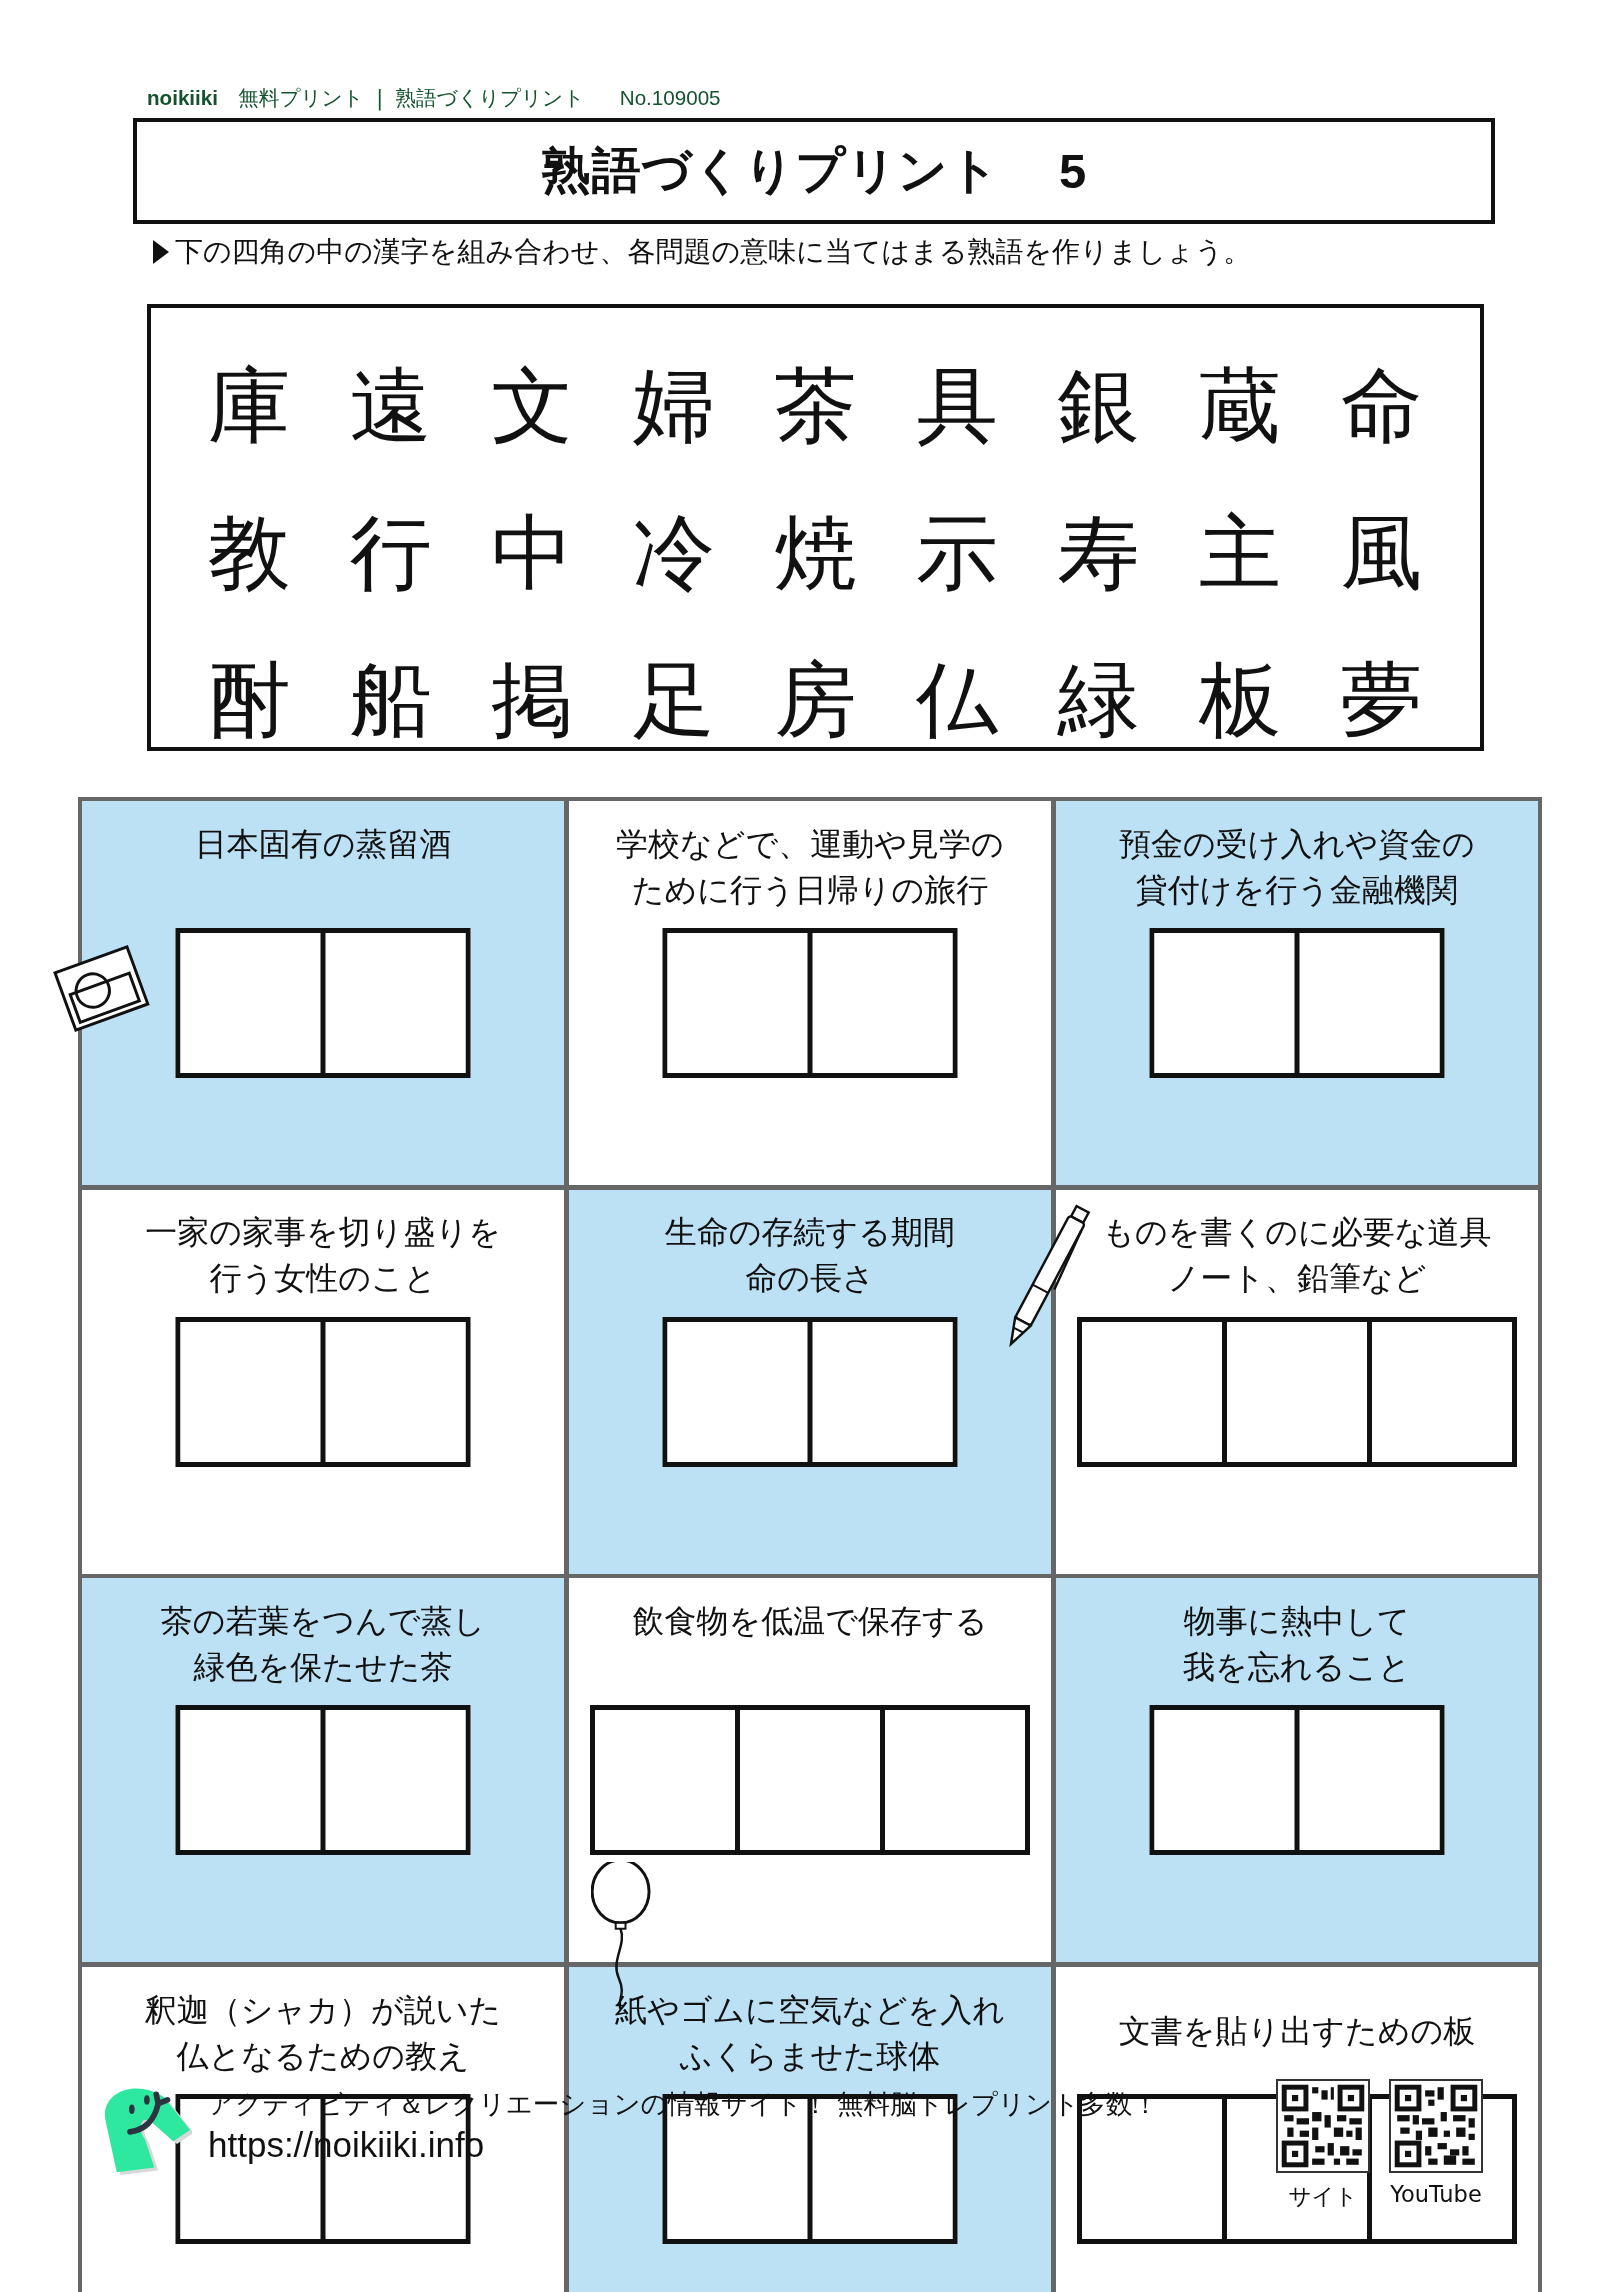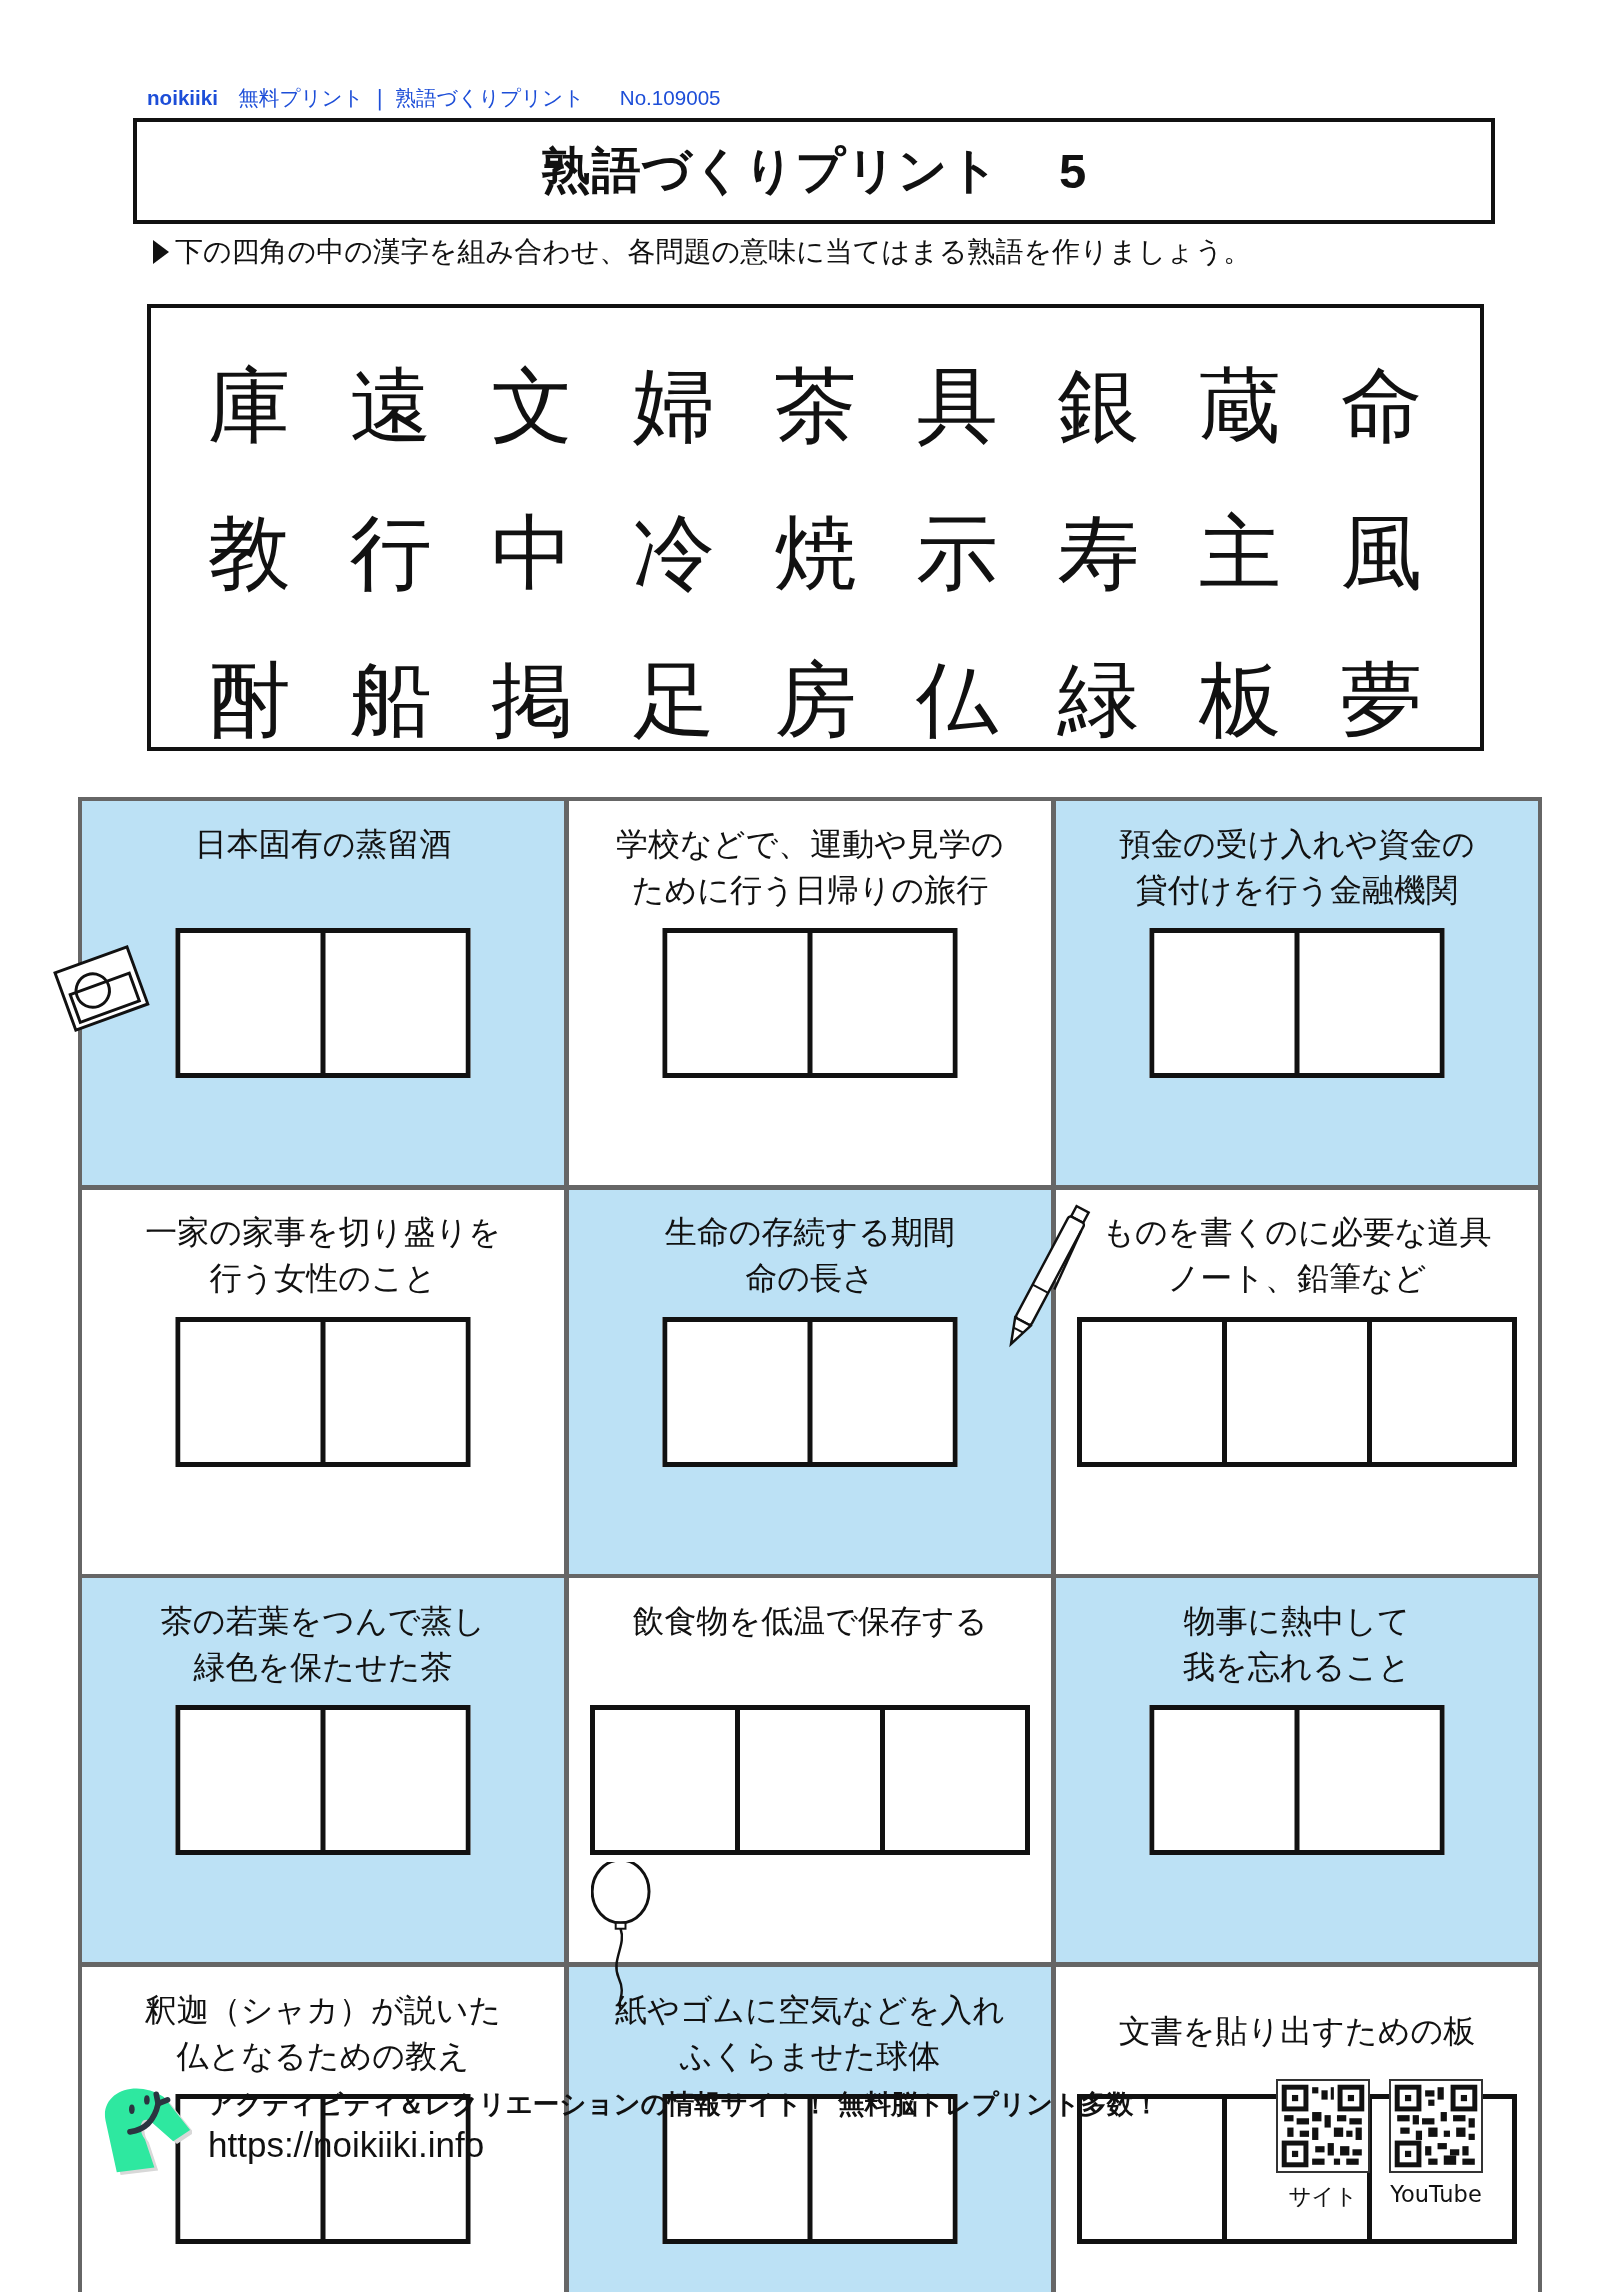--- a/index.html
+++ b/index.html
@@ -1,19 +1,19 @@
 <!DOCTYPE html>
 <html><head>
 <meta charset="utf-8">
 <style>
   html, body { margin:0; padding:0; background:#ffffff; }
   body { width:1621px; height:2293px; position:relative; overflow:hidden;
          font-family:"DejaVu Sans", "Liberation Sans", sans-serif; color:#111; }
 
-  .top-meta { position:absolute; left:147px; top:84px; font-size:20.6px; color:#1d4ed8; white-space:nowrap; }
+  .top-meta { position:absolute; left:147px; top:84px; font-size:20.6px; color:#14532d; white-space:nowrap; }
   .top-meta .brand { font-weight:bold; margin-right:13.7px; font-family:"Liberation Sans", sans-serif; }
   .top-meta .sep { margin:0 5.9px; }
   .top-meta .num { margin-left:29px; font-family:"Liberation Sans", sans-serif; }
 
   .title-box { position:absolute; left:133px; top:118px; width:1362px; height:106px;
                border:4.9px solid #111; box-sizing:border-box; display:flex;
                align-items:center; justify-content:center; }
   .title-box .title { font-size:49px; font-weight:bold; letter-spacing:1px; }
   .title-box .title-num { font-size:49px; font-weight:bold; margin-left:59px; font-family:"Liberation Sans", sans-serif; }
 
@@ -36,21 +36,21 @@
   .q-text { position:absolute; left:0; right:0; top:19.6px; text-align:center; font-size:32px; line-height:46px; }
   .q-text.single { top:41px; }
   .ans { position:absolute; left:50%; top:127px; transform:translateX(-50%); display:flex;
          border:5.9px solid #111; background:#fff; }
   .ans .sq { width:140px; height:140px; background:#fff; }
   .ans .sq + .sq { border-left:5.9px solid #111; }
 
   .deco { position:absolute; }
 
   .footer-logo { position:absolute; left:98px; top:2083px; width:94px; height:94px; }
-  .footer-text { position:absolute; left:208px; top:2086px; font-size:26.5px; white-space:nowrap;font-weight:bold; }
+  .footer-text { position:absolute; left:208px; top:2086px; font-size:26.5px; white-space:nowrap; }
   .footer-url { position:absolute; left:208px; top:2125px; font-size:35px; white-space:nowrap;
                 font-family:"Liberation Sans", sans-serif; }
   .qr { position:absolute; top:2079px; width:94px; height:94px; border:2px solid #333;
         box-sizing:border-box; background:#fff; }
   .qr-label { position:absolute; top:2181px; font-size:22.5px; text-align:center; width:108px; white-space:nowrap; }
 </style>
 </head>
 <body>
 
 <div class="top-meta">

